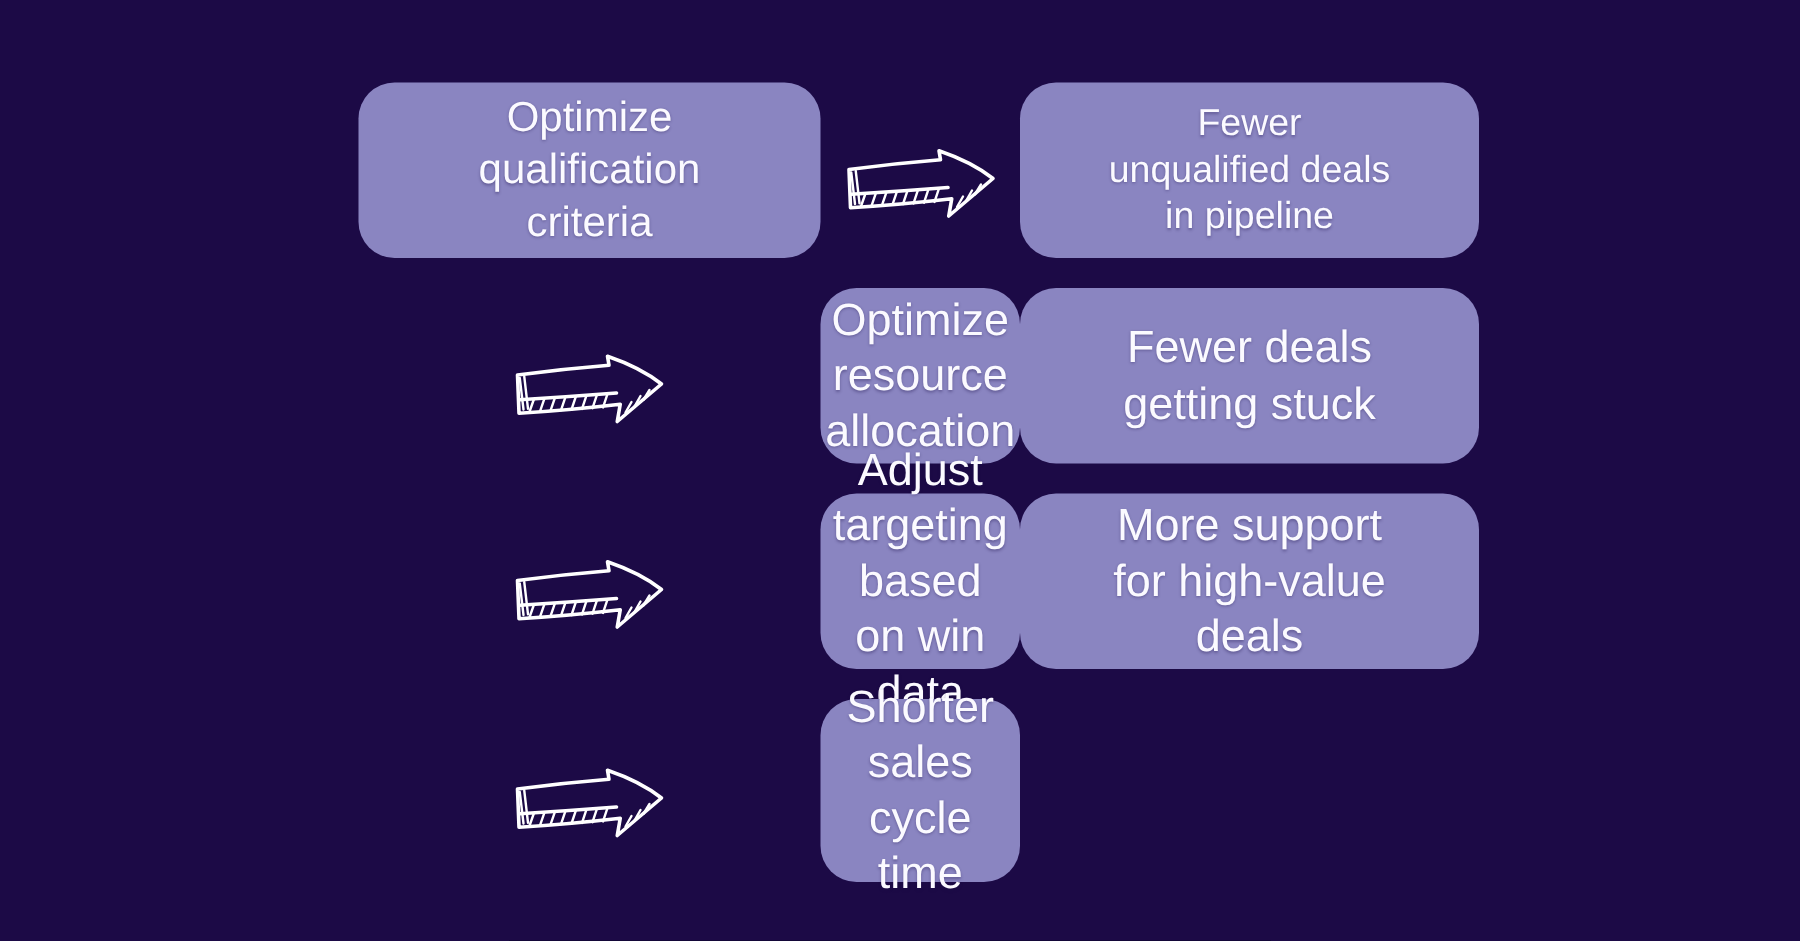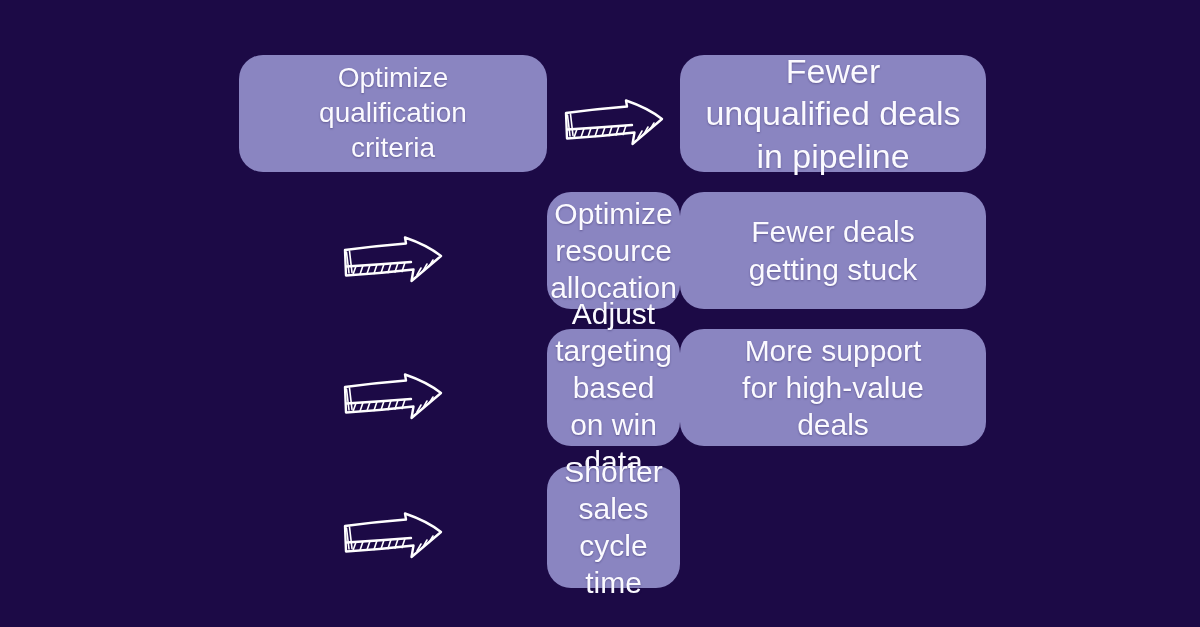--- a/index.html
+++ b/index.html
@@ -33,21 +33,21 @@
     text-align: center;
     padding: 6px 14px;
     box-sizing: border-box;
   }
   .box-text {
     white-space: pre-line;
     color: #fbfaff;
     line-height: 1.24;
     text-shadow: 0 1px 2px rgba(25, 15, 70, 0.35);
   }
-  .size-sm { font-size: 34px; }
+  .size-sm { font-size: 25px; }
   .size-md { font-size: 28px; }
   .size-lg { font-size: 30px; }
   .arrow-cell {
     display: flex;
     align-items: center;
     justify-content: center;
   }
   .arrow-cell svg {
     transform: translateY(10px);
   }

